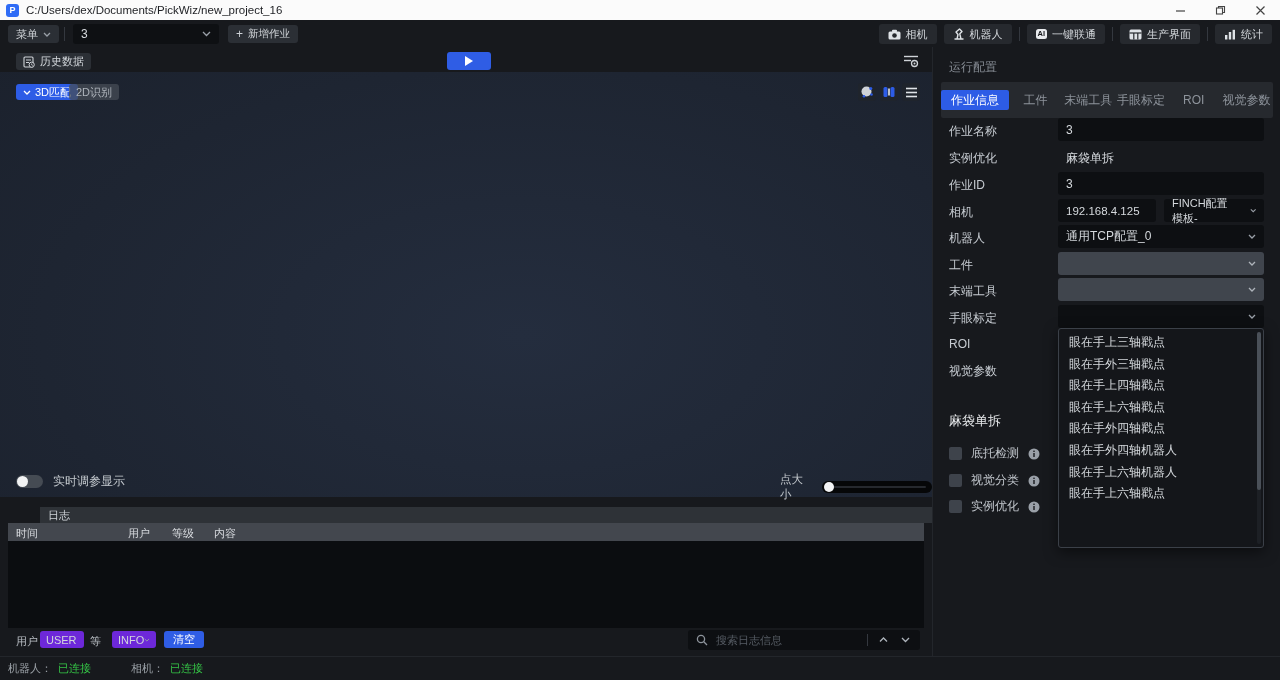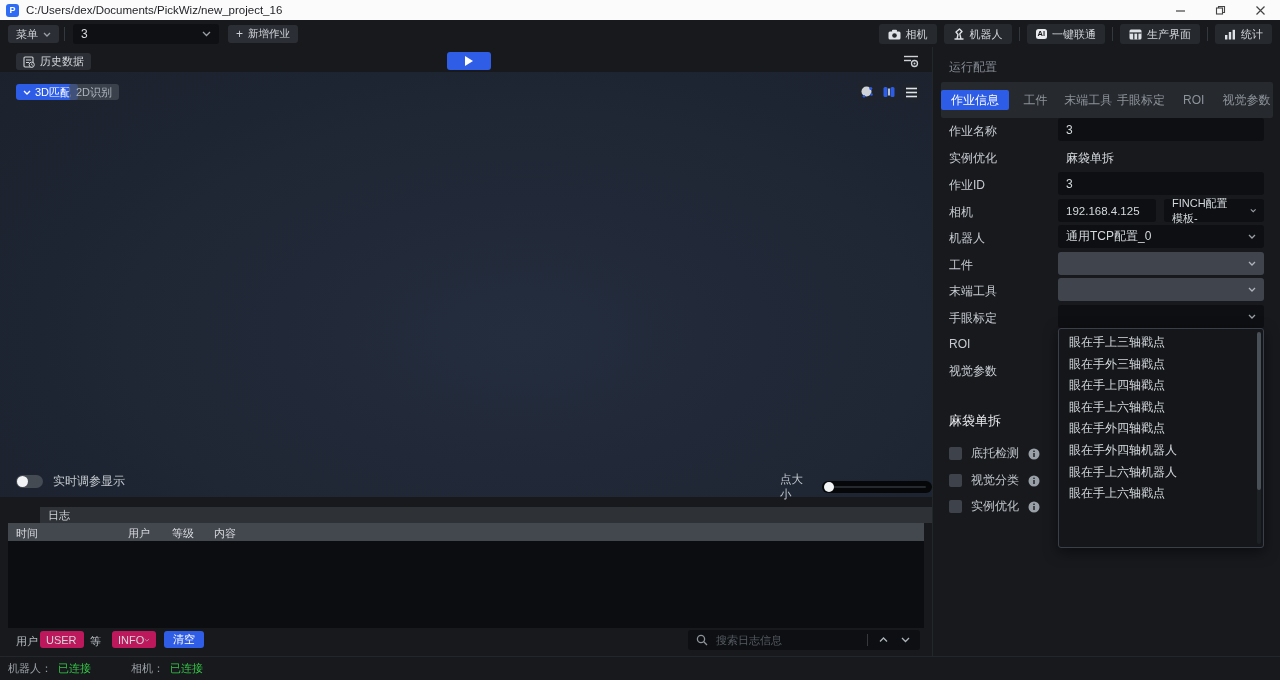--- a/index.html
+++ b/index.html
@@ -65,21 +65,21 @@
   .slider-knob { position:absolute; left:2px; top:1px; width:10px; height:10px; background:#f2f3f4; border-radius:50%; }
 
   
   .log-title { top:507px; left:8px; width:916px; height:16px; background:#2e3237; display:flex; align-items:center;
                padding-left:8px; font-size:11px; color:#cfd3d8;margin-left:32px; }
   .log-header { top:523px; left:8px; width:916px; height:18px; background:#43474e; font-size:11px; color:#d8dbdf; }
   .log-header span { position:absolute; top:3px; }
   .log-body { top:541px; left:8px; width:916px; height:87px; background:#0b0d10; }
   .log-controls { top:628px; left:0; width:932px; height:24px; }
   .lc-label { font-size:11px; color:#b9bec4; position:absolute; top:6px; }
-  .mini-select { position:absolute; top:3px; height:17px; background:#be185d; border-radius:3px;
+  .mini-select { position:absolute; top:3px; height:17px; background:#6d28d9; border-radius:3px;
                  display:flex; align-items:center; justify-content:space-between; padding:0 6px; font-size:11px; color:#d2d6da; }
   .clear-btn { position:absolute; left:164px; top:3px; width:40px; height:17px; background:#2f5de5; border-radius:3px;
                color:#fff; font-size:11px; display:flex; align-items:center; justify-content:center; }
   .search-box { position:absolute; left:688px; top:2px; width:232px; height:20px; background:#0d0f12; border-radius:3px;
                 display:flex; align-items:center; padding:0 8px; gap:8px; }
   .search-box input { flex:1; background:transparent; border:none; outline:none; color:#c7ccd1; font-size:11px;
                       font-family:inherit; }
   .search-box input::placeholder { color:#565c64; }
   .chev-btn { display:flex; align-items:center; justify-content:center; width:14px; height:14px; }
 

